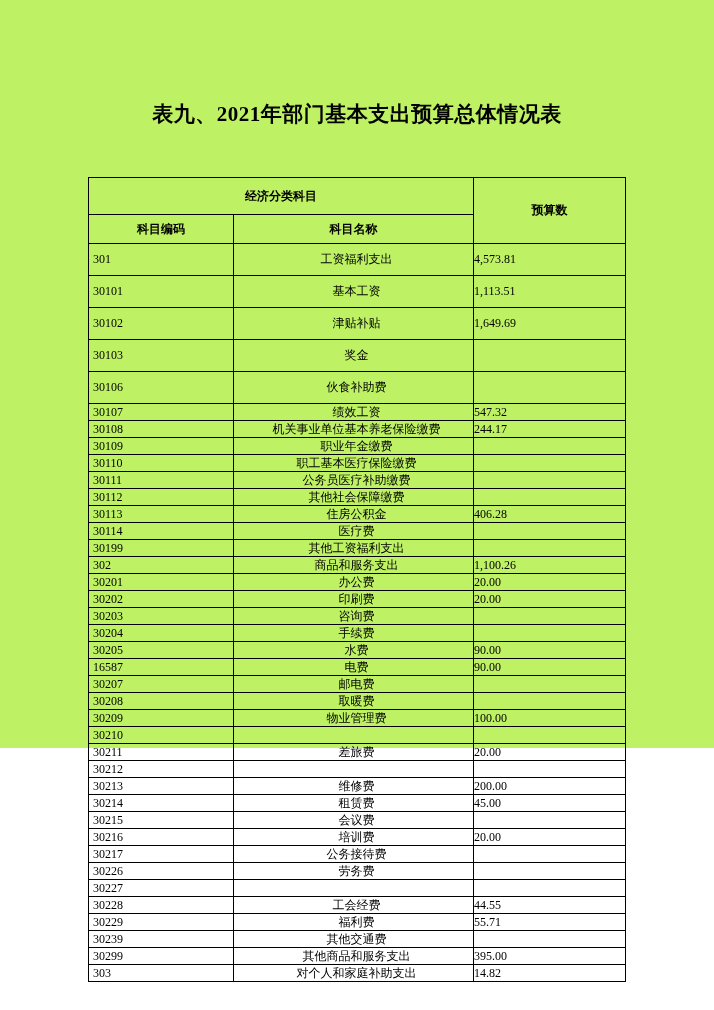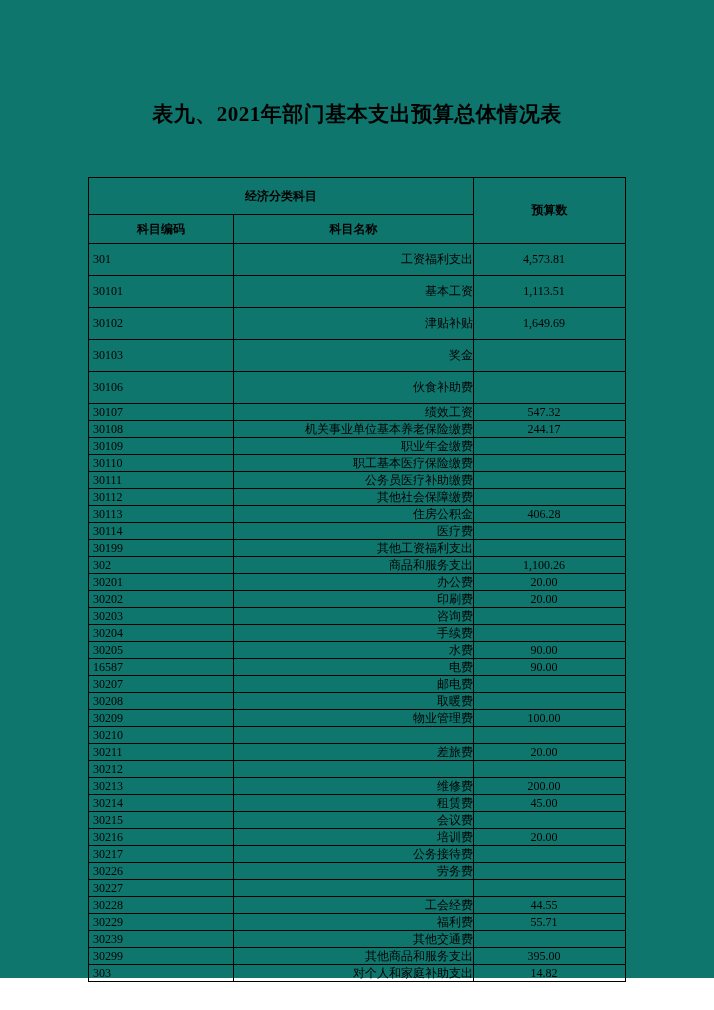--- a/index.html
+++ b/index.html
@@ -5,21 +5,21 @@
     * { margin: 0; padding: 0; box-sizing: border-box; }
     html, body { background: #ffffff; }
     body {
       width: 714px;
       height: 1010px;
       position: relative;
       color: #000;
       font-family: "Liberation Serif", "DejaVu Serif", serif;
       overflow: hidden;
     }
-    .page { position: relative; width: 714px; height: 978px; background: #0f766e; }
+    .page { position: relative; width: 714px; height: 748px; background: #bef264; }
 
     .title {
       position: absolute;
       top: 100px;
       left: 0;
       width: 100%;
       text-align: center;
       font-size: 21px;
       font-weight: 700;
       letter-spacing: 0.5px;
@@ -57,22 +57,22 @@
       padding: 0;
     }
     thead th { font-weight: 700; text-align: center; }
     tr.h1 { height: 37px; }
     tr.h2 { height: 29px; }
 
     tbody tr.row  { height: 17px; }
     tbody tr.tall { height: 32px; }
 
     td.col-code   { text-align: left;  padding-left: 4px; margin-left: 17px; }
-    td.col-name   { text-align: right;  padding-left: 6px; }
-    td.col-budget { text-align: center; padding-right: 11px; }
+    td.col-name   { text-align: center;  padding-left: 6px; }
+    td.col-budget { text-align: left; padding-right: 11px; }
   </style>
 </head>
 <body>
 
 <div class="page">
 
   <div class="title">表九、2021年部门基本支出预算总体情况表</div>
 
 
   <table class="budget">

